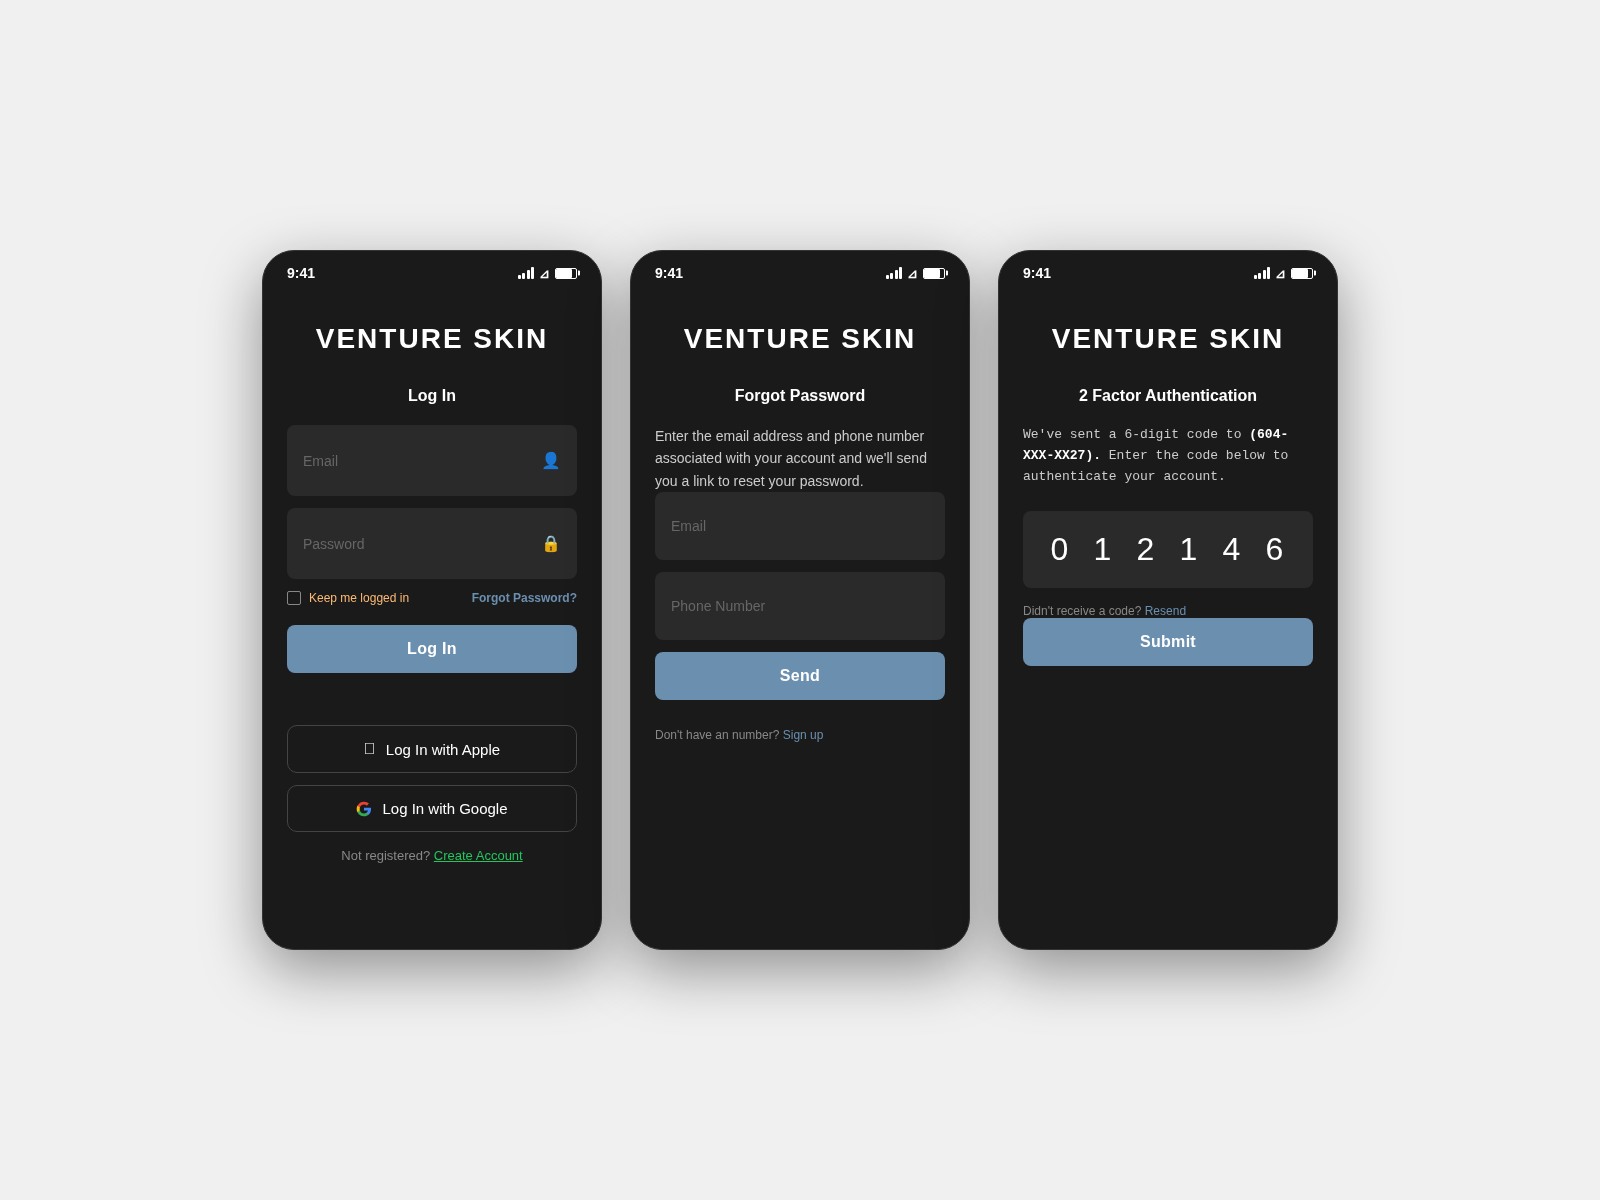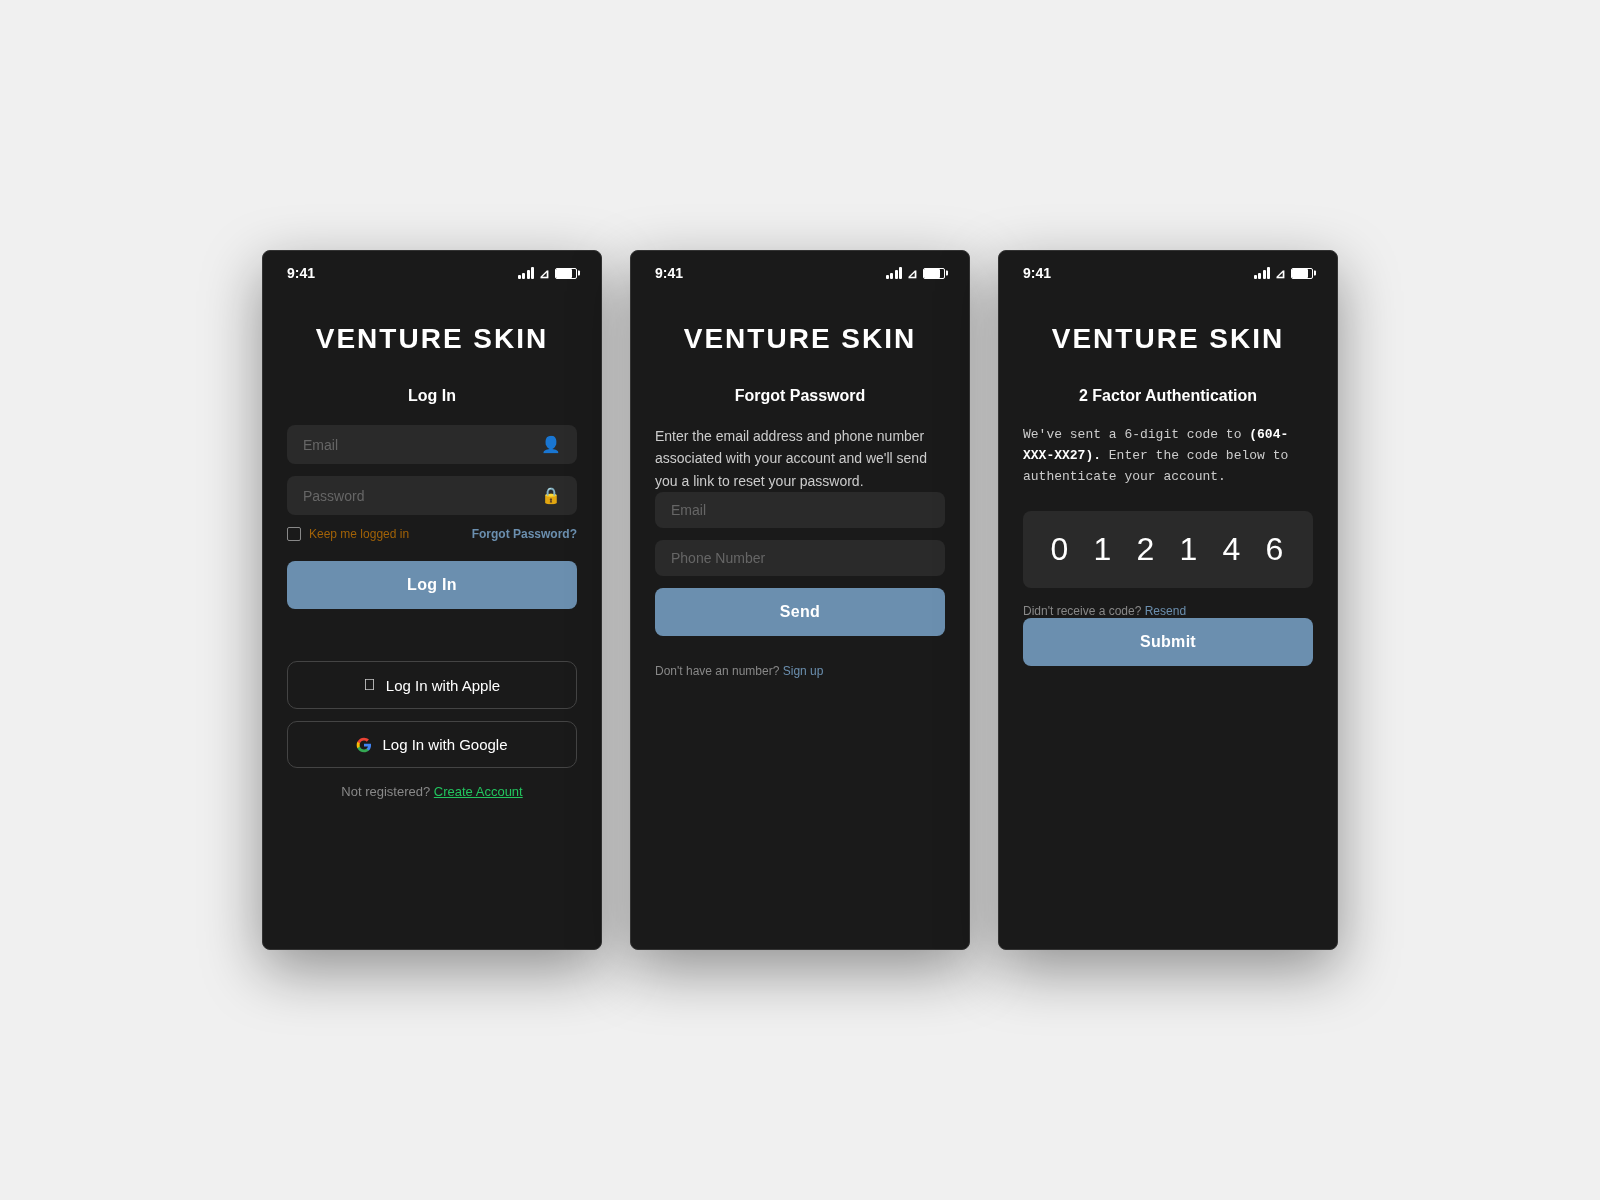--- a/index.html
+++ b/index.html
@@ -16,21 +16,21 @@
 
     .screens-container {
       display: flex;
       gap: 28px;
       align-items: flex-start;
       justify-content: center;
     }
 
     .phone {
       background: #1a1a1a;
-      border-radius: 8px;
+      border-radius: 32px;
       width: 340px;
       min-height: 700px;
       padding: 0;
       position: relative;
       box-shadow: 0 20px 60px rgba(0,0,0,0.4);
       overflow: hidden;
       border: 1px solid #333;
     }
 
     .status-bar {
@@ -119,21 +119,21 @@
       font-size: 16px;
       font-weight: 600;
       text-align: center;
       margin-bottom: 20px;
     }
 
     .input-field {
       background: #2a2a2a;
       border: none;
       border-radius: 8px;
-      padding: 10px 16px;
+      padding: 26px 16px;
       color: #888;
       font-size: 14px;
       width: 100%;
       margin-bottom: 12px;
       outline: none;
       display: flex;
       align-items: center;
       justify-content: space-between;
       position: relative;
     }
@@ -171,21 +171,21 @@
 
     .checkbox {
       width: 14px;
       height: 14px;
       border: 1.5px solid #888;
       background: transparent;
       border-radius: 2px;
     }
 
     .checkbox-label {
-      color: #a16207;
+      color: #fdba74;
       font-size: 12px;
     }
 
     .forgot-link {
       color: #6b8faf;
       font-size: 12px;
       font-weight: 600;
     }
 
     .btn-primary {

